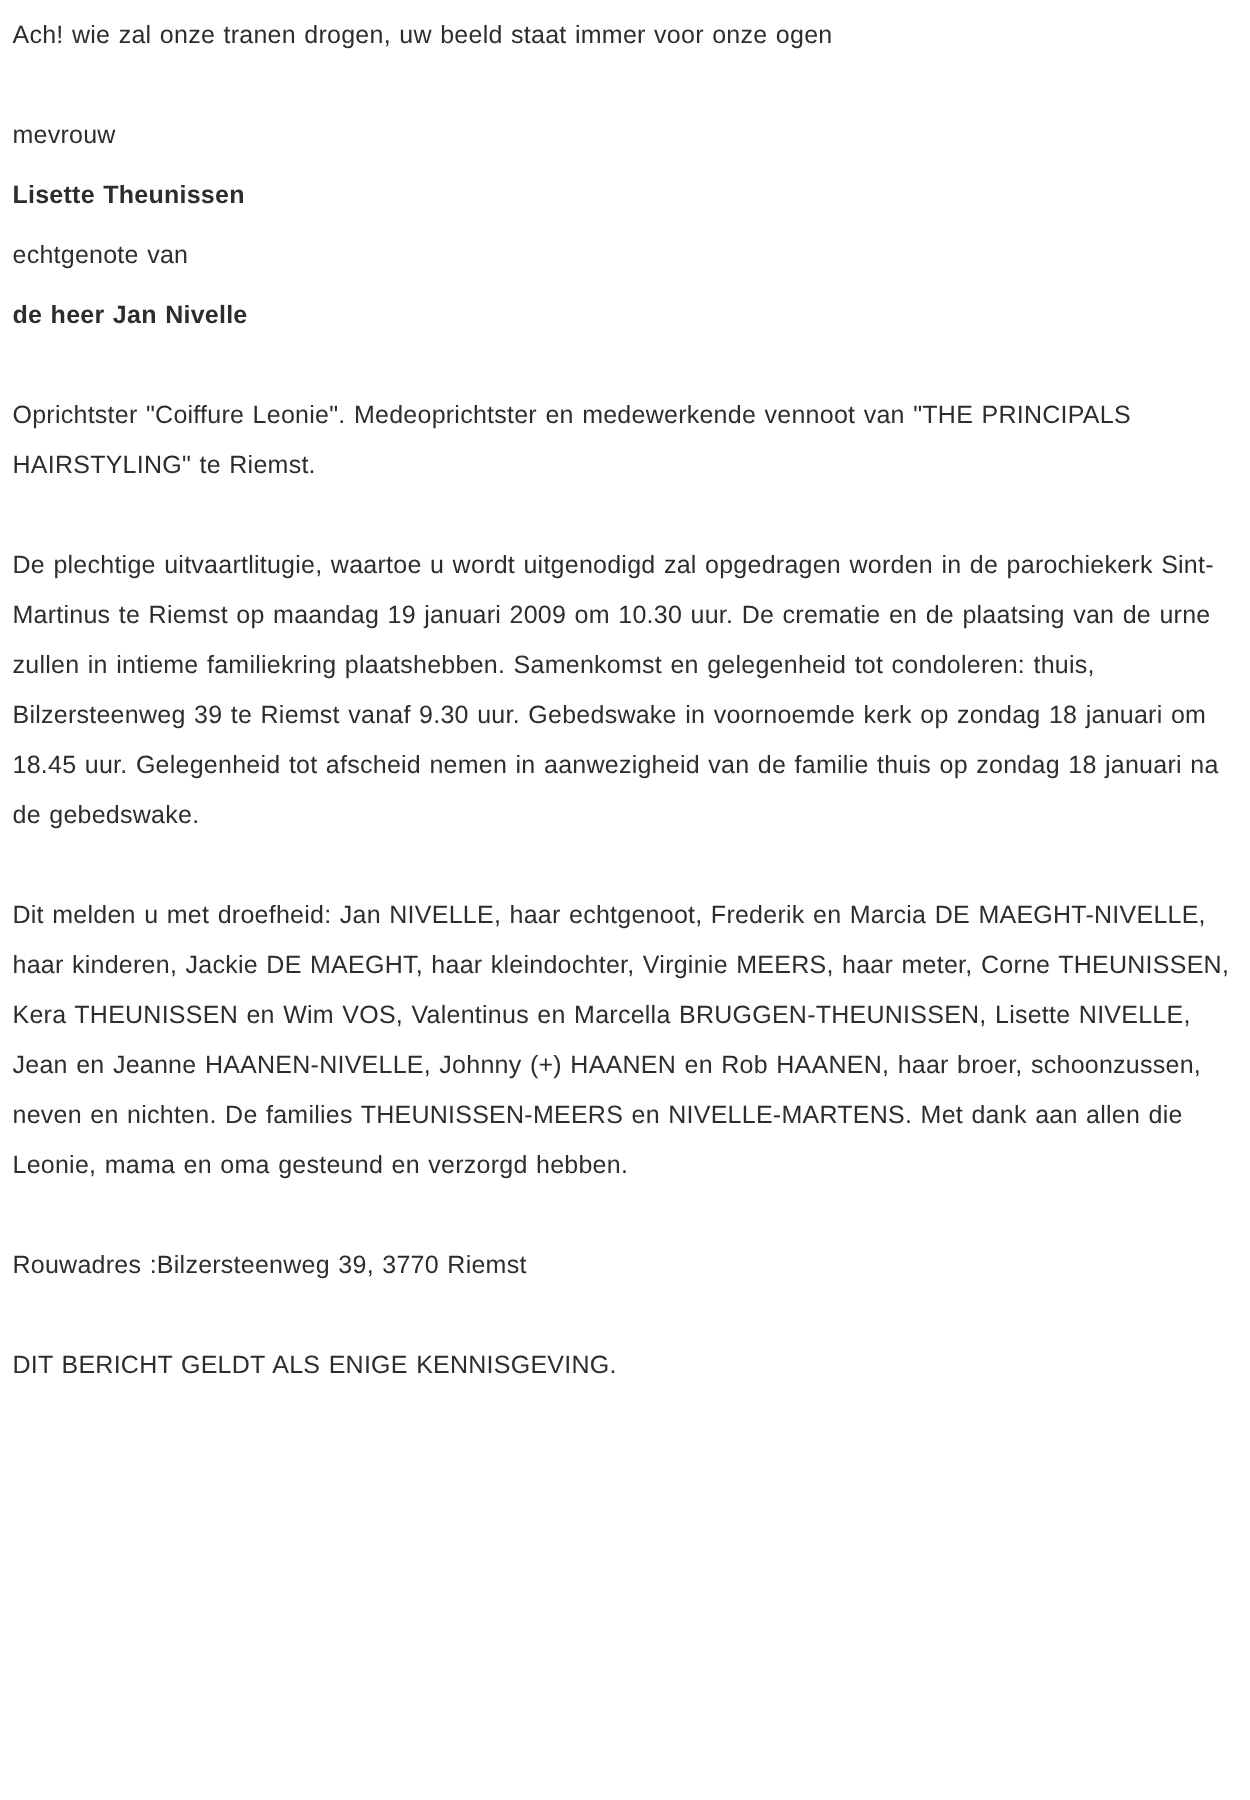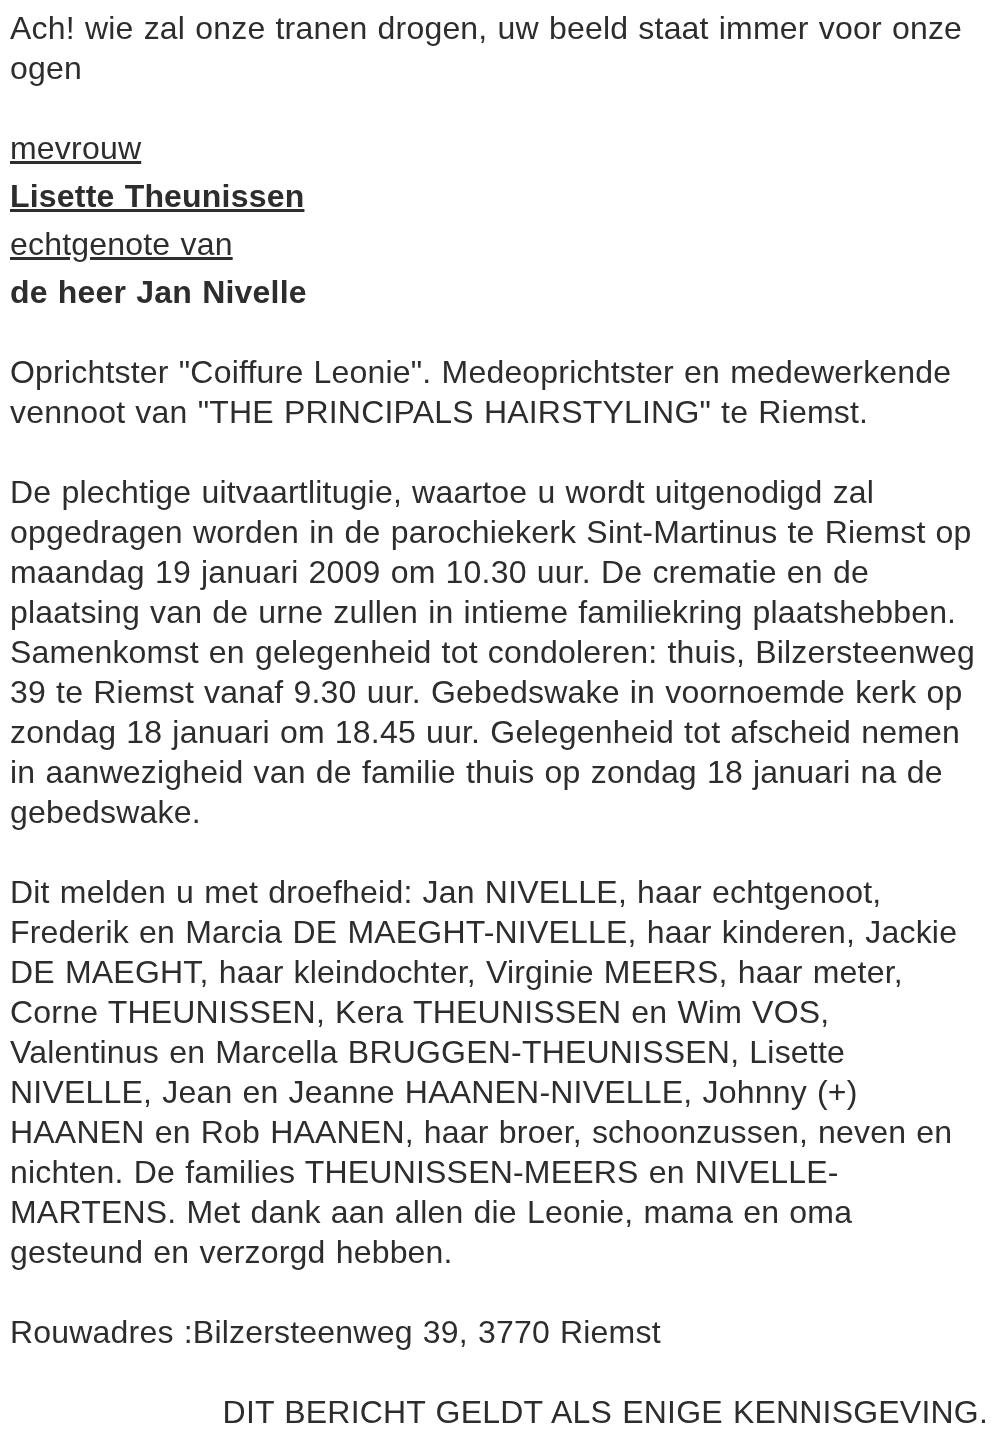--- a/index.html
+++ b/index.html
@@ -9,30 +9,30 @@
     min-height: 1440px;
     background: #ffffff;
     font-family: "Liberation Sans", "DejaVu Sans", sans-serif;
     color: #2d2d2d;
   }
   .page {
     width: 1000px;
     padding: 8px 12px 40px 10px;
   }
   .para {
-    font-size: 32px;
+    font-size: 20px;
     line-height: 40px;
     letter-spacing: 0.2px;
     margin: 0 0 40px 0;
     word-spacing: 1px;
   }
-  .intro-line { margin: 0 0 8px 0; text-decoration: underline; }
+  .intro-line { margin: 0 0 8px 0; }
   .intro-last { margin: 0 0 40px 0; font-weight: bold; }
   .name { font-weight: bold; }
-  .notice { margin-bottom: 0; text-align: right; }
+  .notice { margin-bottom: 0; }
 </style>
 </head>
 <body>
 
 <div class="page">
 
   <p class="para">Ach! wie zal onze tranen drogen, uw beeld staat immer voor onze ogen</p>
 
   <p class="para intro-line">mevrouw</p>
 

